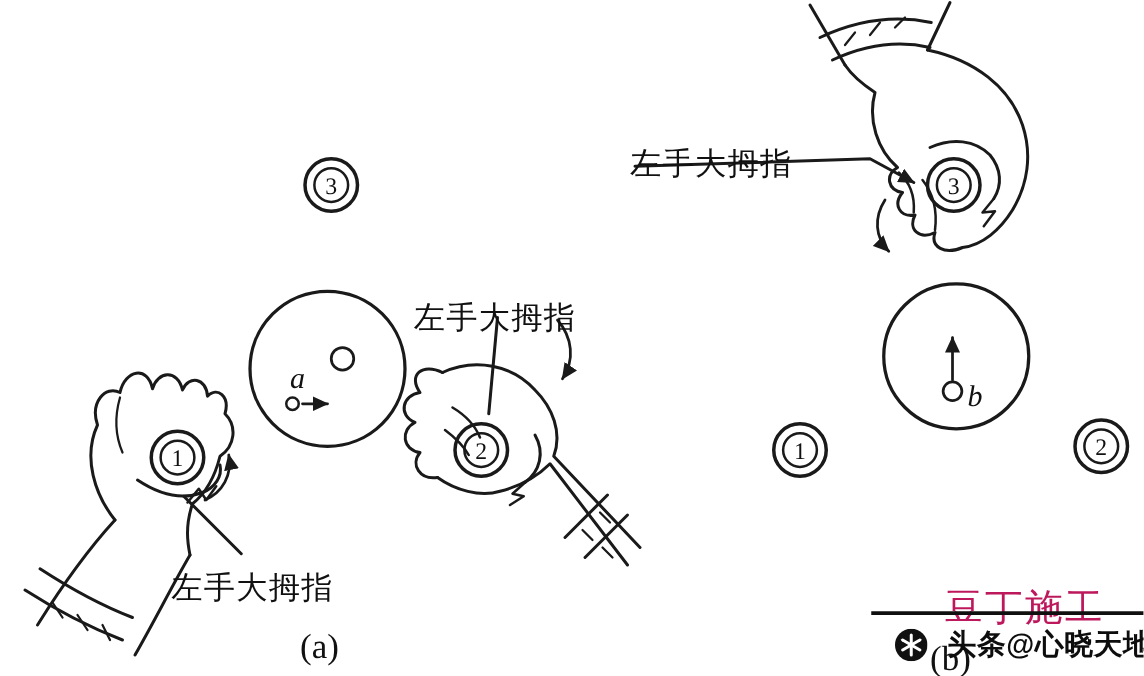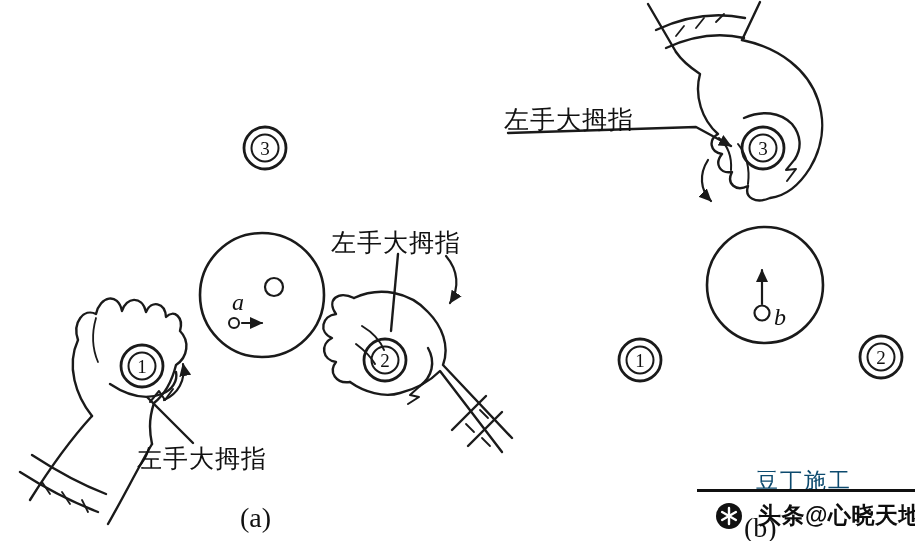--- a/index.html
+++ b/index.html
@@ -3,28 +3,28 @@
 <meta charset="utf-8">
 <style>
   html,body { margin:0; padding:0; background:#ffffff; }
   .stage {
     position:relative; width:915px; height:541px; background:#ffffff;
     overflow:hidden; font-family:"Liberation Serif", serif;
   }
   svg.canvas { position:absolute; left:0; top:0; }
   .label {
     position:absolute; color:#111111; font-size:25px; letter-spacing:1px;
-    white-space:nowrap; font-family:"Liberation Serif", serif;
+    white-space:nowrap; font-family:"Liberation Serif", serif;margin-top:11px;
   }
   .caption {
     position:absolute; color:#111111; font-size:28px;
     font-family:"Liberation Serif", serif;
   }
   .wm-faint {
-    position:absolute; left:756px; top:466px; font-size:22px; color:#0c4a6e;
+    position:absolute; left:756px; top:466px; font-size:30px; color:#be185d;
     letter-spacing:2px; font-family:"Liberation Sans", sans-serif;
   }
   .wm-line {
     position:absolute; left:697px; top:489px; width:218px; height:3px;
     background:#101010;
   }
   .wm {
     position:absolute; left:716px; top:500px; display:flex;
     align-items:center; gap:16px;text-align:center;
   }

